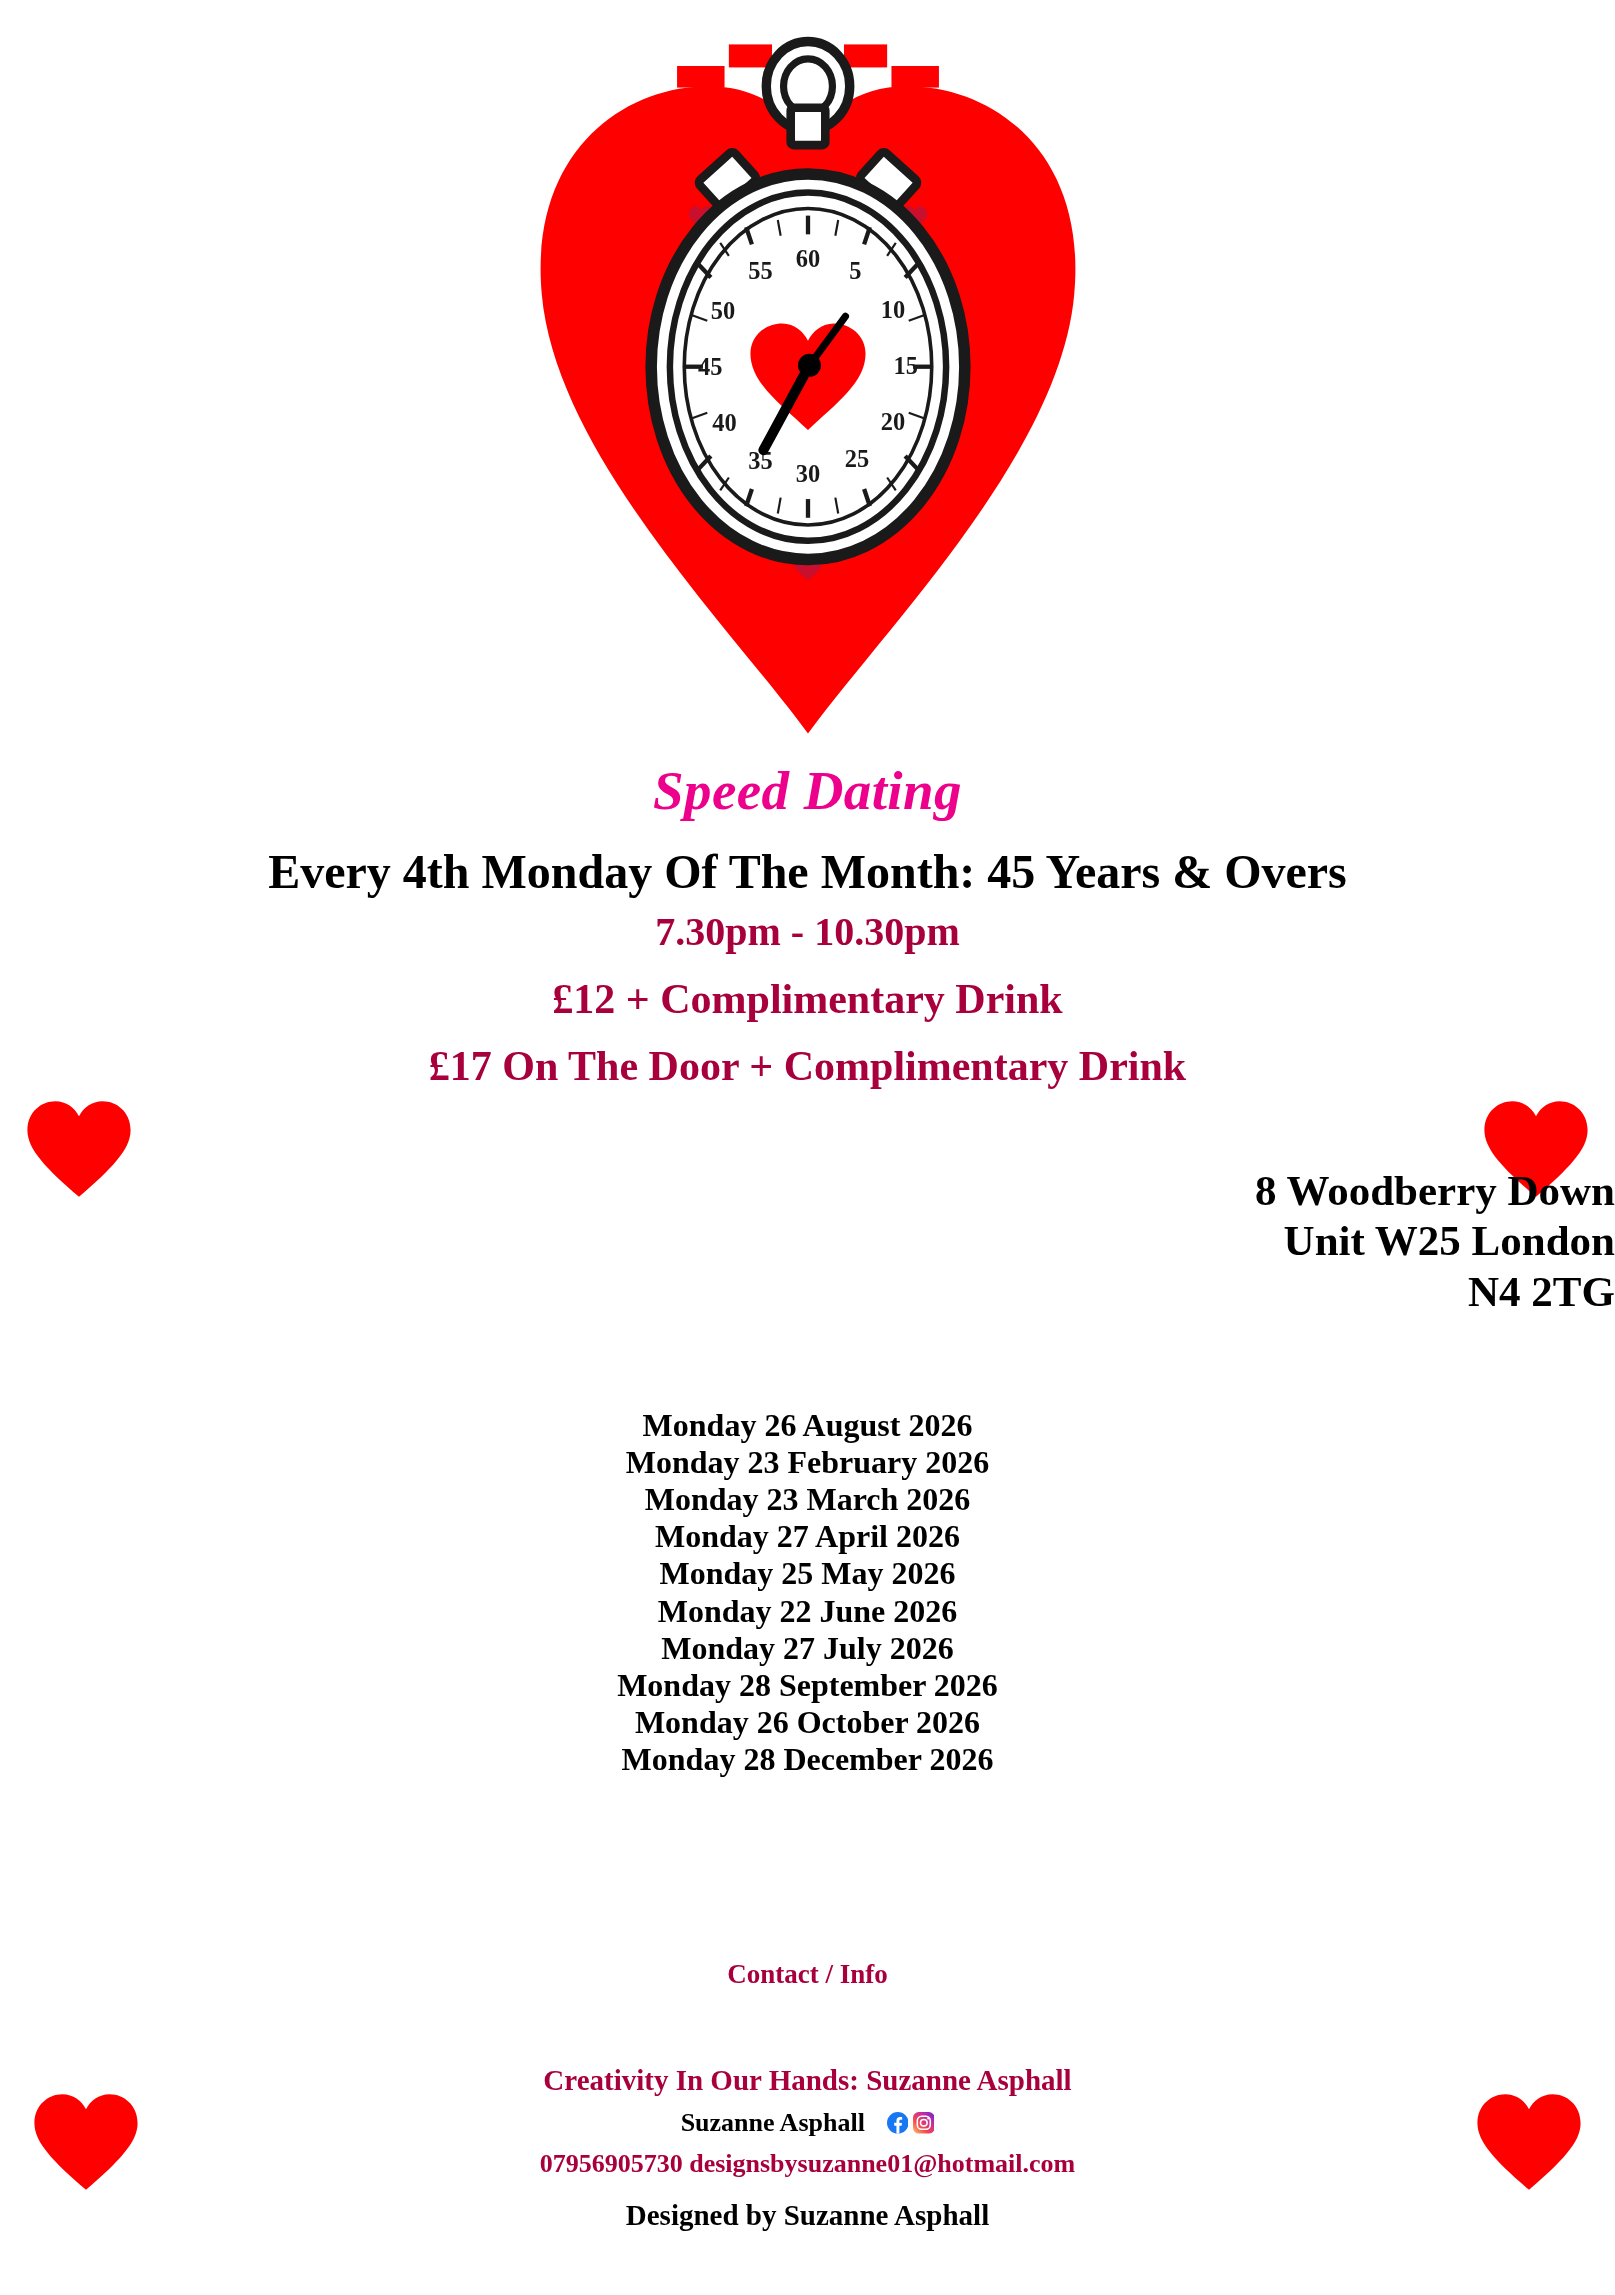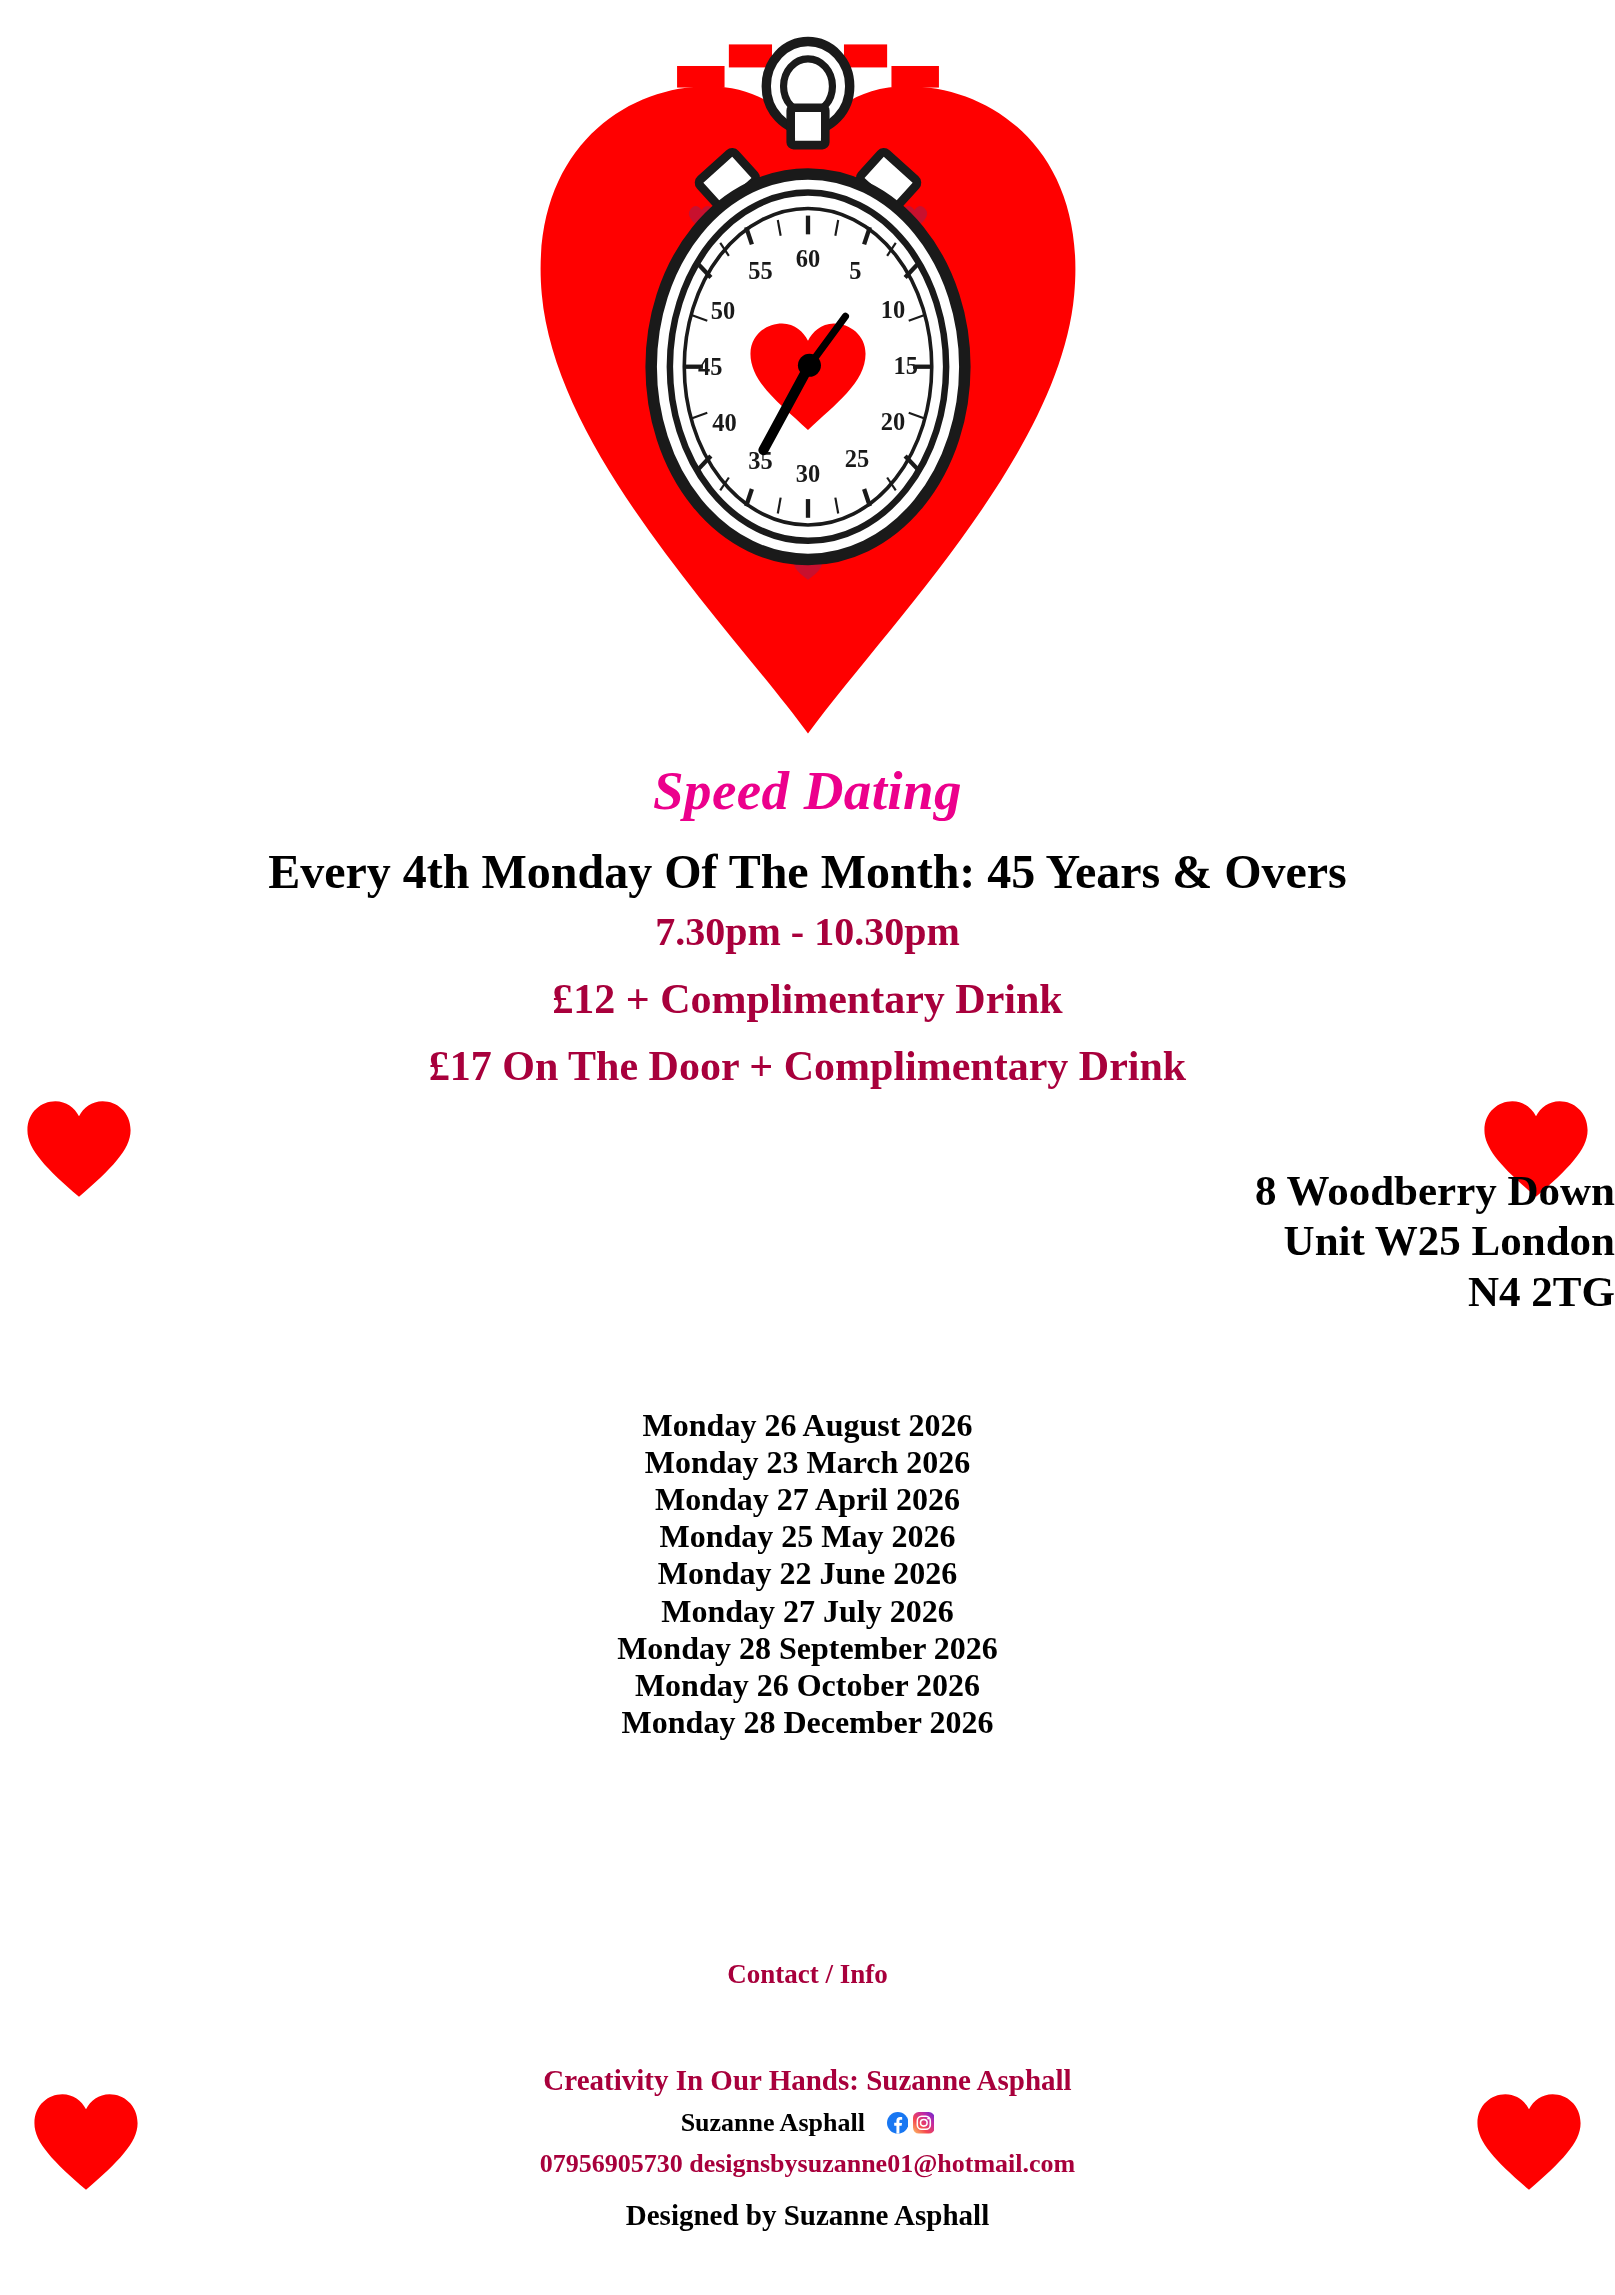--- a/index.html
+++ b/index.html
@@ -300,20 +300,21 @@
   <div class="line-4">£17 On The Door + Complimentary Drink</div>
 
   <div class="address">
     <div>8 Woodberry Down</div>
     <div>Unit W25 London</div>
     <div>N4 2TG</div>
   </div>
 
   <div class="dates">
     <div>Monday 26 August 2026</div>
+    <div>Monday 23 February 2026</div>
     <div>Monday 23 March 2026</div>
     <div>Monday 27 April 2026</div>
     <div>Monday 25 May 2026</div>
     <div>Monday 22 June 2026</div>
     <div>Monday 27 July 2026</div>
     <div>Monday 28 September 2026</div>
     <div>Monday 26 October 2026</div>
     <div>Monday 28 December 2026</div>
   </div>
 

